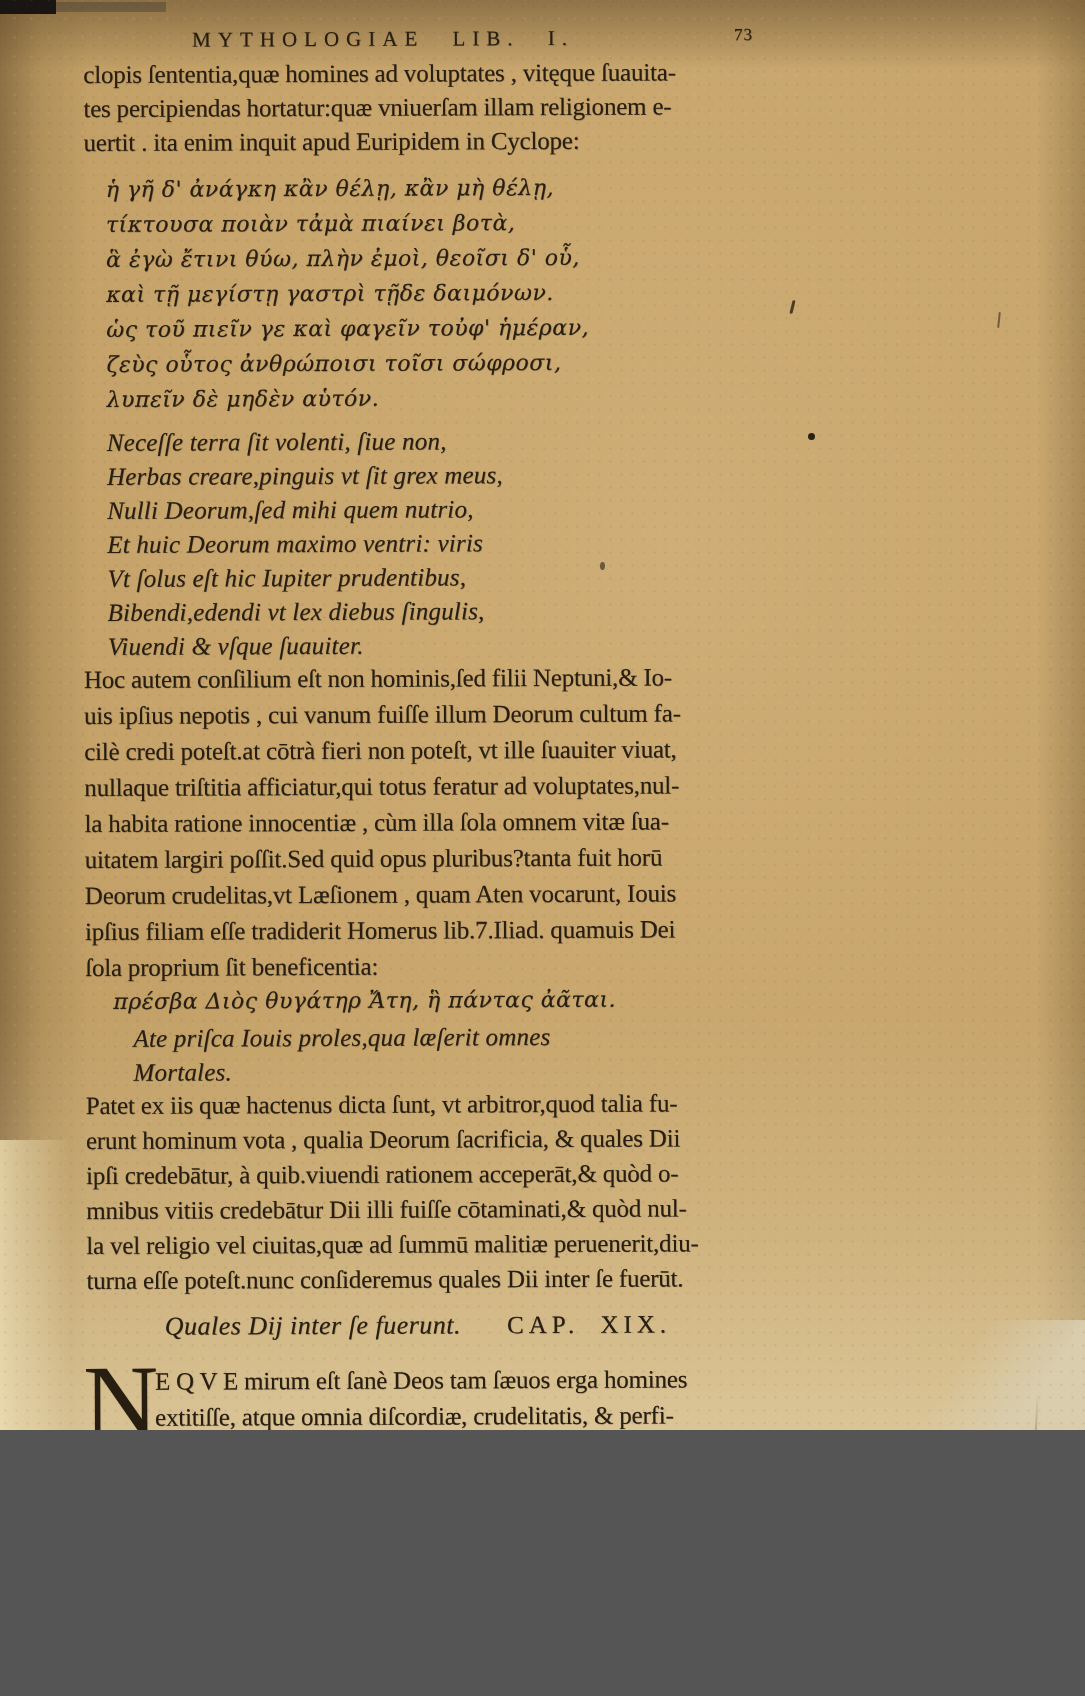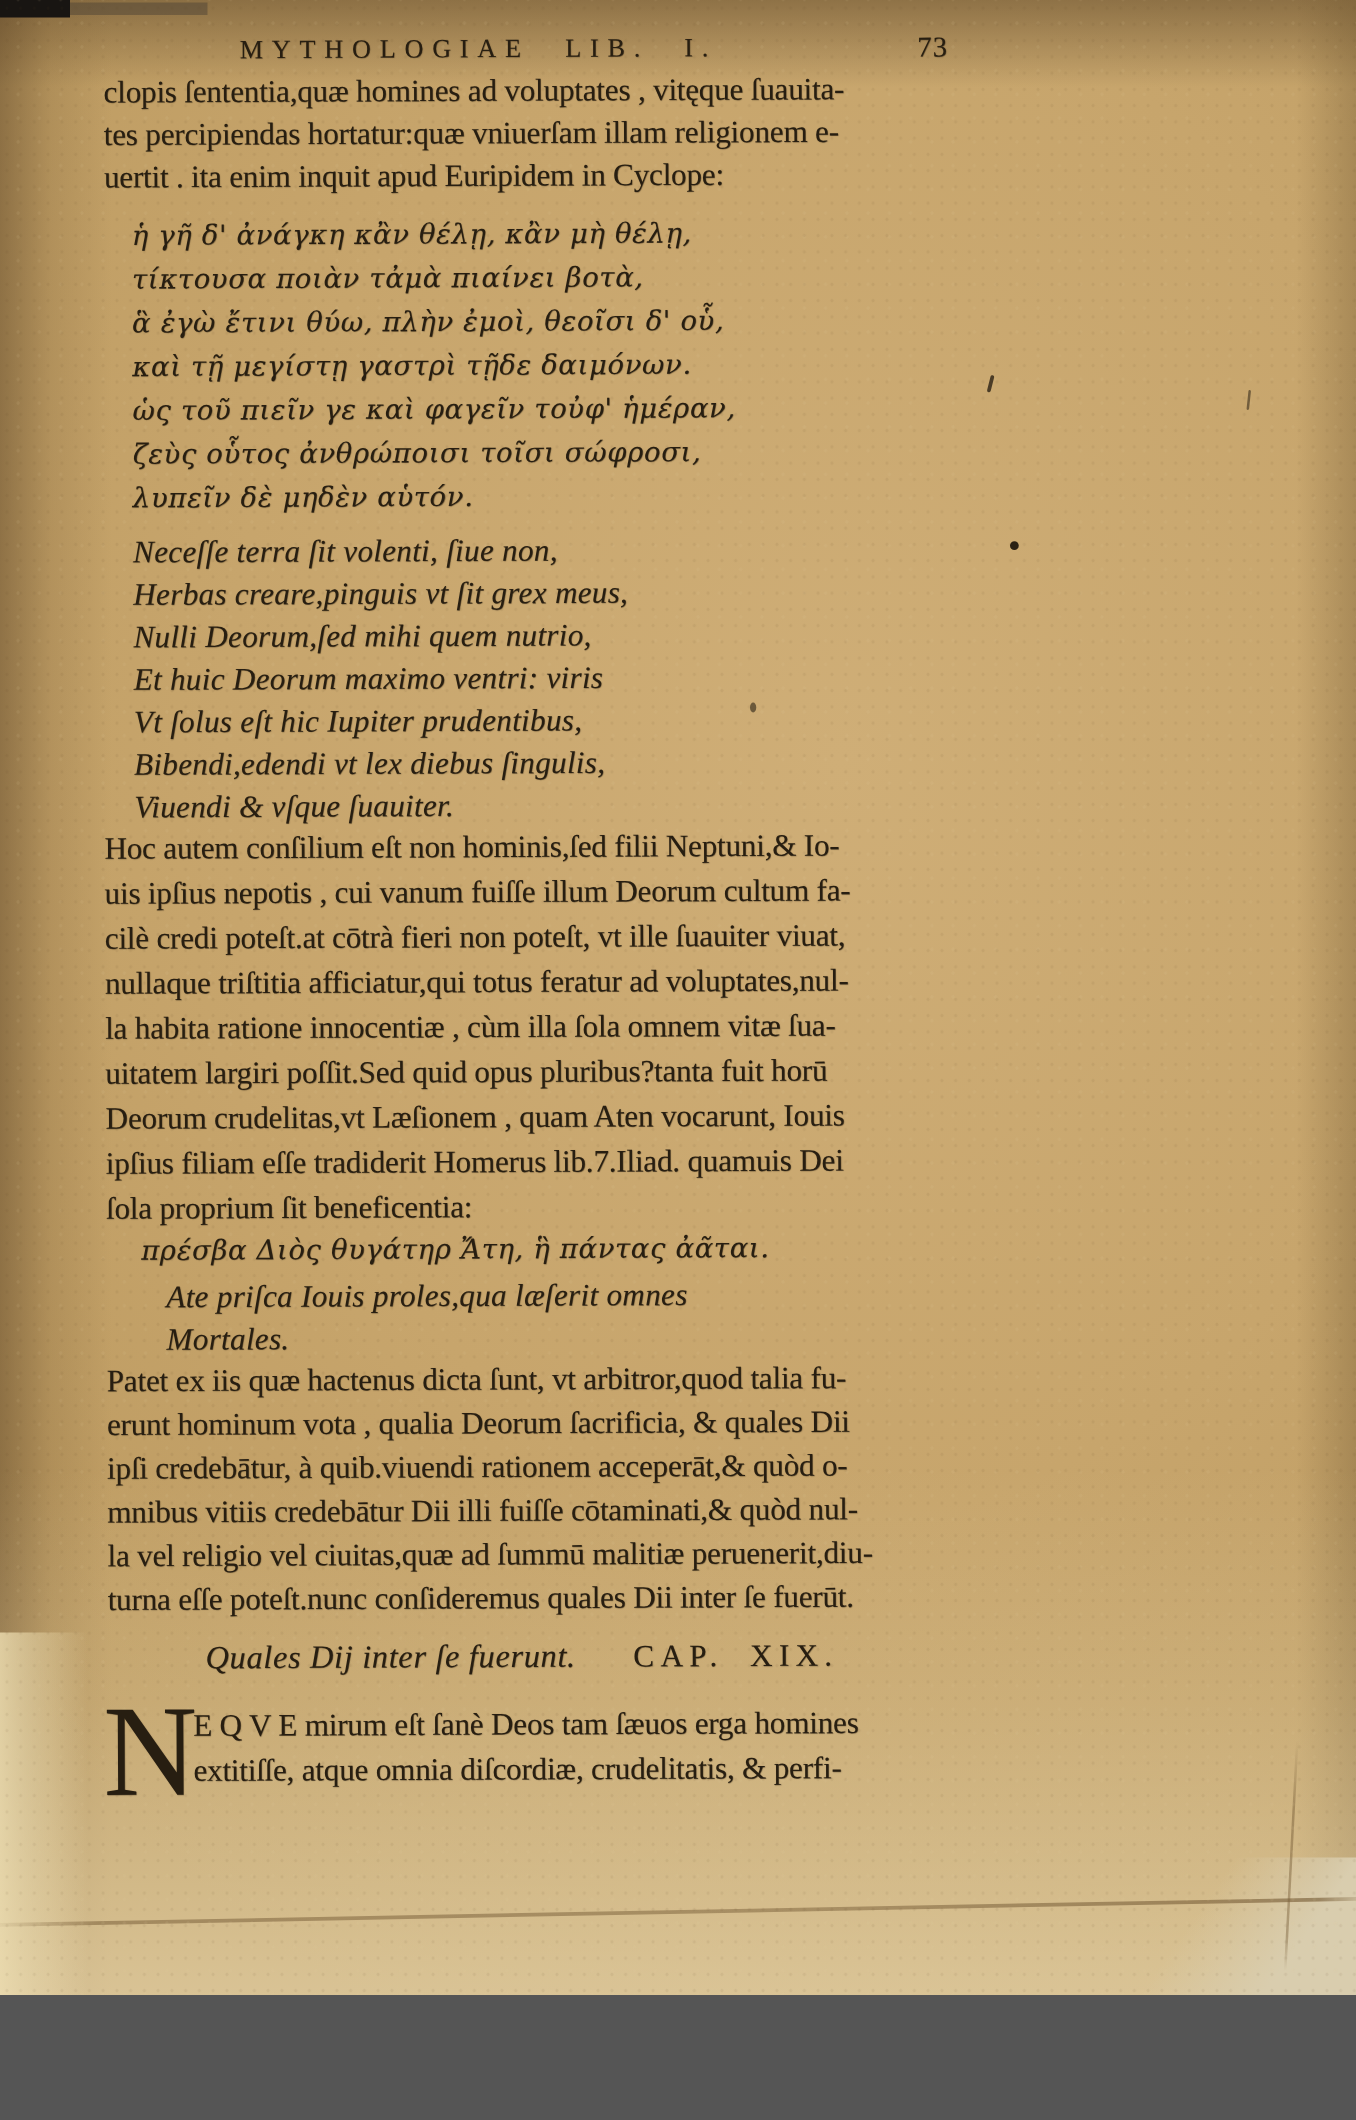--- a/index.html
+++ b/index.html
@@ -1,17 +1,17 @@
 <!DOCTYPE html>
 <html><head>
 <meta charset="utf-8">
 <style>
   html,body{margin:0;padding:0;background:#555;}
   .page{
-    position:relative; width:1085px; height:1596px; overflow:hidden;
+    position:relative; width:1085px; height:1430px; overflow:hidden;
     background:
       radial-gradient(ellipse 900px 1100px at 62% 38%, #cfae77 0%, #c7a56c 55%, #bc9a60 100%);
     font-family:"Liberation Serif", serif;
   }
   
   .shade{position:absolute; pointer-events:none;}
   .edge-top{left:0;top:0;width:100%;height:70px;
     background:linear-gradient(180deg, rgba(96,72,40,.55), rgba(96,72,40,0));}
   .edge-left{left:0;top:0;width:90px;height:100%;
     background:linear-gradient(90deg, rgba(92,68,38,.5), rgba(120,92,52,.22) 45%, rgba(0,0,0,0));}
@@ -47,21 +47,21 @@
   .speck-d{left:600px;top:562px;width:5px;height:8px;opacity:.6;}
 
   
   .content{position:absolute;left:0;top:0;width:100%;height:100%;
     transform:rotate(-0.25deg); color:#271e11;}
   .content *{text-shadow:0.4px 0.4px 0.7px rgba(46,32,16,.55);}
   .block{position:absolute;}
   .ln{white-space:nowrap;}
   .header-row{left:195px;top:26px;width:600px;font-size:21px;
     letter-spacing:7px;word-spacing:16px;}
-  .pagenum{left:737px;top:26px;font-size:23px;letter-spacing:1px;}
+  .pagenum{left:737px;top:26px;font-size:17px;letter-spacing:1px;}
   .prose{font-size:25px;line-height:34px;letter-spacing:-0.2px;}
   .prose2{font-size:25px;line-height:36px;letter-spacing:-0.2px;}
   .greek{font-family:"DejaVu Serif", serif;font-style:italic;
     font-size:22px;line-height:35px;letter-spacing:.5px;}
   .verse{font-style:italic;font-size:25px;line-height:34px;letter-spacing:.2px;}
   .chapter{display:flex;gap:46px;align-items:baseline;}
   .chapter .it{font-style:italic;font-size:26px;letter-spacing:.5px;}
   .chapter .cap{font-size:25px;letter-spacing:5px;word-spacing:10px;}
   .dropcap{position:absolute;left:80px;top:1356px;font-size:104px;line-height:.85;
     font-family:"Liberation Serif", serif;}

